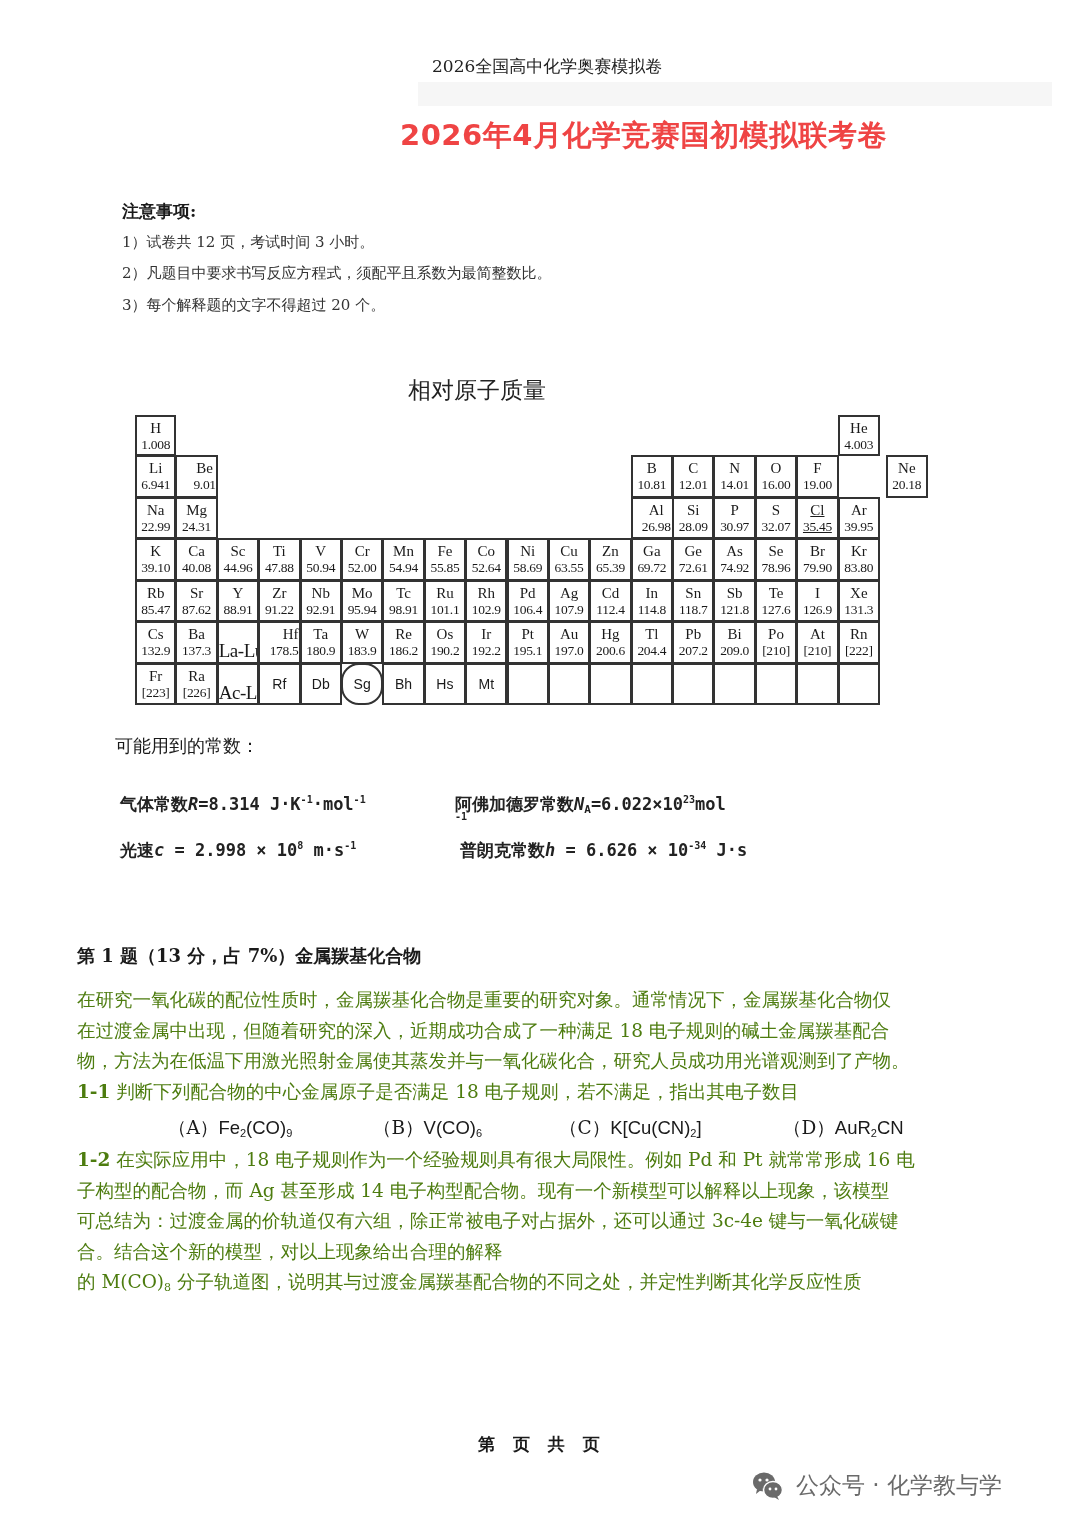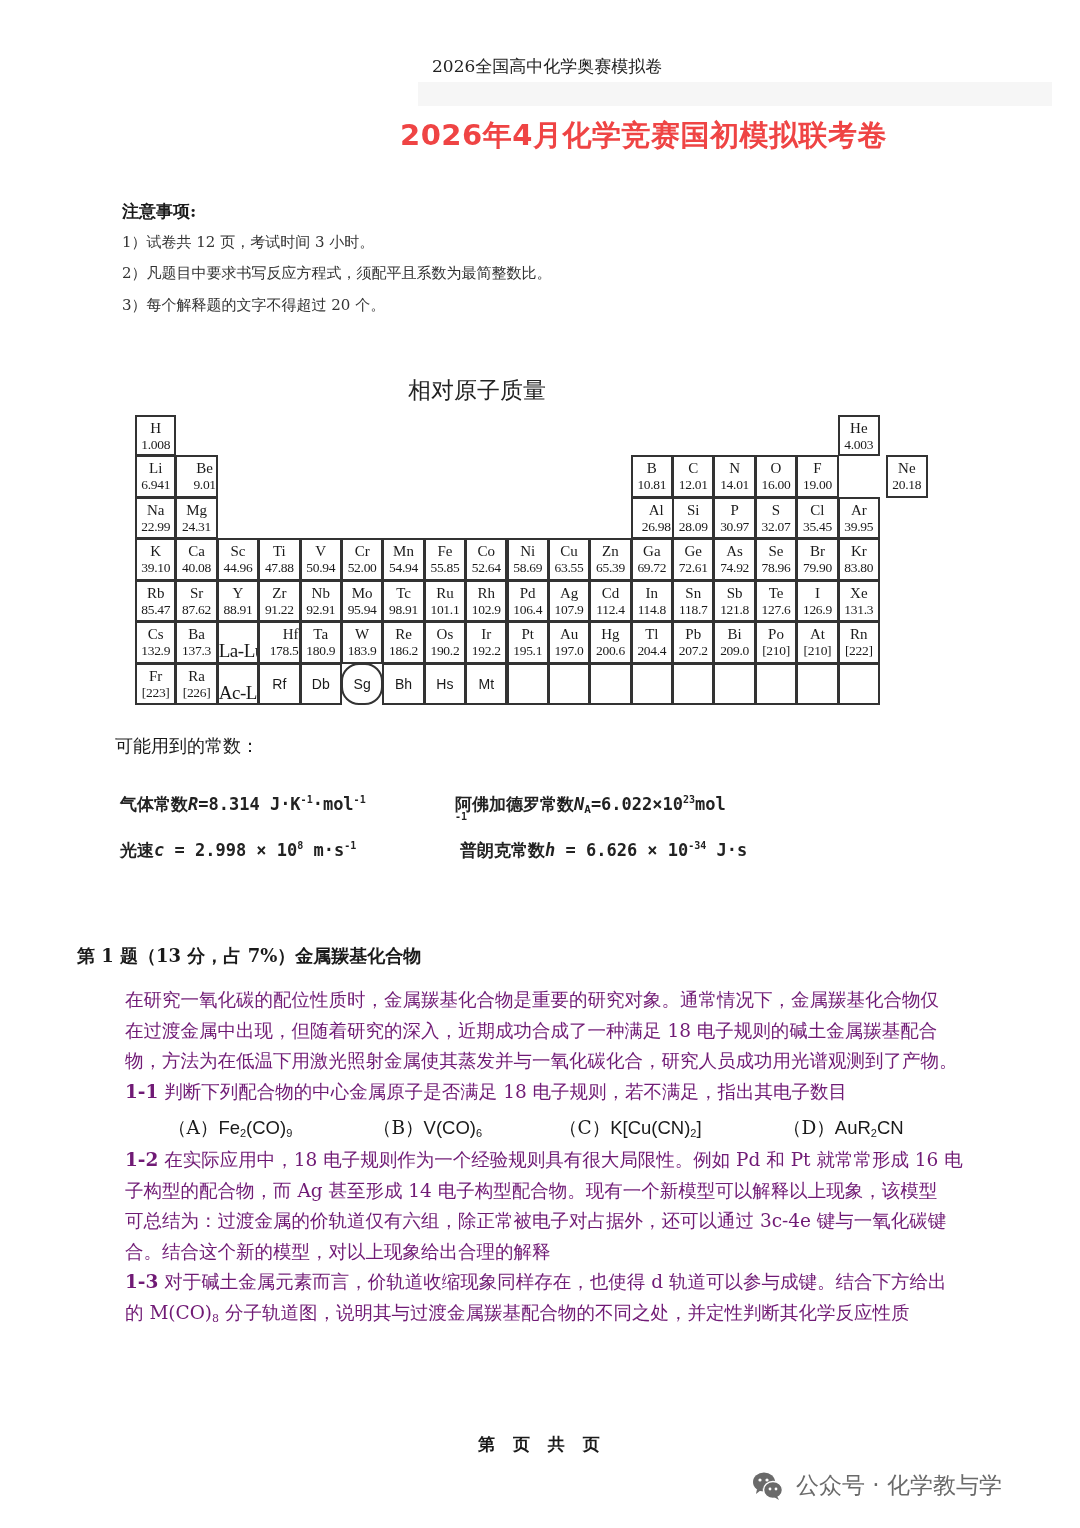--- a/index.html
+++ b/index.html
@@ -24,22 +24,22 @@
   .cell.sans .sym { font-family:"Liberation Sans", sans-serif; font-size:14px; margin-top:12px; }
   .cell.series .sym { font-size:19px; margin-top:18px; letter-spacing:-0.5px; white-space:nowrap; }
 
   .const-title { left:115px; top:734px; font-size:18px; font-family:"DejaVu Sans", sans-serif; }
   .const { font-size:17px; font-family:"DejaVu Sans Mono", monospace; font-weight:bold; color:#222; white-space:nowrap; }
   .const .cn { font-family:"DejaVu Sans", sans-serif; font-weight:bold; }
   sup { font-size:10px; vertical-align:7px; }
   .stray-sub { left:455px; top:811px; font-size:10px; font-weight:bold; }
 
   .q-title { left:77px; top:944px; font-size:18px; font-weight:bold; font-family:"DejaVu Serif", serif; }
-  .para { left:77px; width:930px; font-size:18.5px; line-height:30.5px; color:#701a75;
-          font-family:"DejaVu Serif", serif; text-align:justify;margin-left:48px; }
+  .para { left:77px; width:930px; font-size:18.5px; line-height:30.5px; color:#4d7c0f;
+          font-family:"DejaVu Serif", serif; text-align:justify; }
   .para .ln { display:block; white-space:nowrap; }
   .para b { font-family:"DejaVu Serif", serif; }
   .options { left:168px; top:1115px; font-size:18.5px; white-space:nowrap; }
   .options span.opt { display:inline-block; }
   .options .chem { font-family:"Liberation Sans", sans-serif; }
   sub { font-size:11px; vertical-align:-3px; }
 
   .footer-page { left:478px; top:1433px; font-size:17px; font-weight:bold; letter-spacing:6px;
                  font-family:"DejaVu Sans", sans-serif; }
   .watermark { left:752px; top:1470px; font-size:23px; color:#6a6a6a; font-family:"DejaVu Sans", sans-serif;
@@ -118,21 +118,21 @@
       <span class="mass">28.09</span>
     </div>
     <div class="cell" style="left: 578.444px; top: 81.8571px; width: 42.3889px; height: 42.4286px;">
       <span class="sym">P</span>
       <span class="mass">30.97</span>
     </div>
     <div class="cell" style="left: 619.833px; top: 81.8571px; width: 42.3889px; height: 42.4286px;">
       <span class="sym">S</span>
       <span class="mass">32.07</span>
     </div>
-    <div class="cell" style="left: 661.222px; top: 81.8571px; width: 42.3889px; height: 42.4286px;">
+    <div class="cell" style="left: 661.222px; top: 81.8571px; width: 42.3889px; height: 42.4286px; text-decoration: underline;">
       <span class="sym">Cl</span>
       <span class="mass">35.45</span>
     </div>
     <div class="cell" style="left: 702.611px; top: 81.8571px; width: 42.3889px; height: 42.4286px;">
       <span class="sym">Ar</span>
       <span class="mass">39.95</span>
     </div>
     <div class="cell" style="left: 0px; top: 123.286px; width: 41.3889px; height: 42.4286px;">
       <span class="sym">K</span>
       <span class="mass">39.10</span>
@@ -454,21 +454,20 @@
 </div>
 
 <div class="abs para" style="top:1145px;">
   <span class="ln"><b>1-2</b><span> 在实际应用中，18 电子规则作为一个经验规则具有很大局限性。例如 Pd 和 Pt 就常常形成 16 电</span></span>
   <span class="ln">子构型的配合物，而 Ag 甚至形成 14 电子构型配合物。现有一个新模型可以解释以上现象，该模型</span>
   <span class="ln">可总结为：过渡金属的价轨道仅有六组，除正常被电子对占据外，还可以通过 3c-4e 键与一氧化碳键</span>
   <span class="ln">合。结合这个新的模型，对以上现象给出合理的解释</span>
 </div>
 
 <div class="abs para" style="top:1267px;">
-  <span class="ln"><b>1-3</b><span> 对于碱土金属元素而言，价轨道收缩现象同样存在，也使得 d 轨道可以参与成键。结合下方给出</span></span>
   <span class="ln"><span>的 M(CO)</span><sub>8</sub><span> 分子轨道图，说明其与过渡金属羰基配合物的不同之处，并定性判断其化学反应性质</span></span>
 </div>
 
 <div class="abs footer-page">第 页 共 页</div>
 <div class="abs watermark">
   <span class="wx-icon">
     <svg width="32" height="30" viewBox="0 0 32 30">
       <ellipse cx="12" cy="11" rx="11" ry="9.5" fill="#6a6a6a"></ellipse>
       <path d="M5 18 L4 23 L9 19 Z" fill="#6a6a6a"></path>
       <circle cx="8" cy="9" r="1.6" fill="#fff"></circle>

